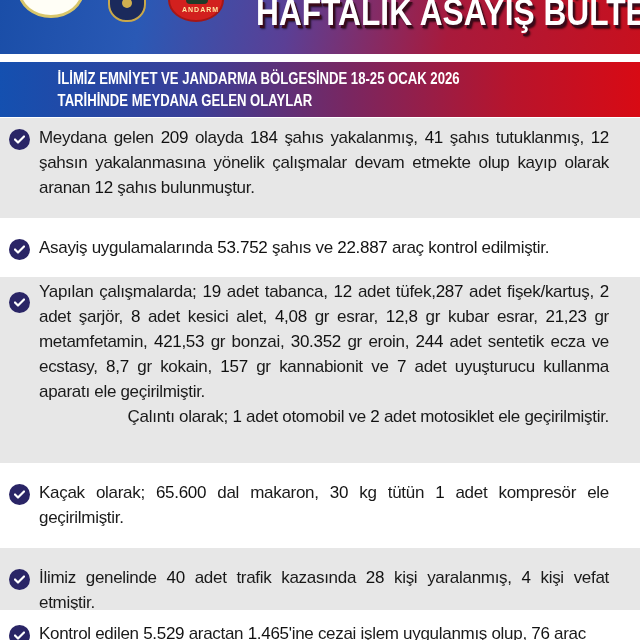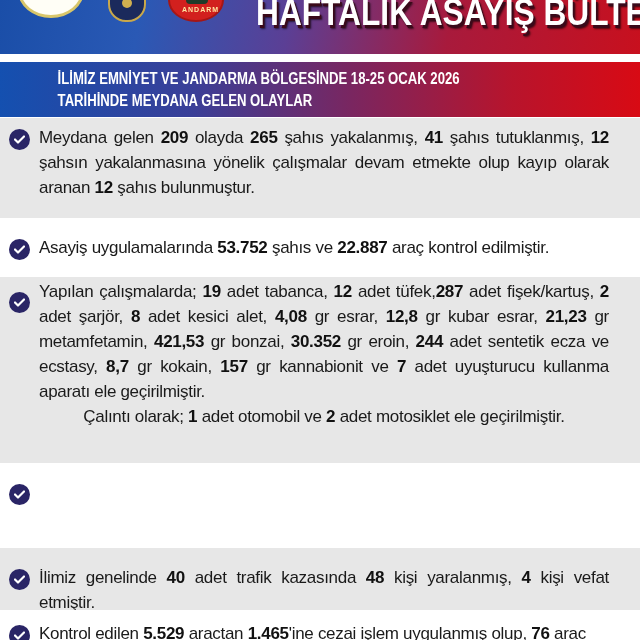--- a/index.html
+++ b/index.html
@@ -59,21 +59,21 @@
     padding: 0 31px 0 39px;
     font-size: 17px; color: #1a1a1a; line-height: 25px;
   }
   .row.gray { background: #e7e7e7; }
   .row.white { background: #ffffff; }
   .row .bullet {
     position: absolute; left: 9px; width: 21px; height: 21px; border-radius: 50%;
     background: #2a2566; display: flex; align-items: center; justify-content: center;
   }
   .row .text { text-align: justify; letter-spacing: -0.3px; }
-  .row .text b { font-weight: bold; color: #111; }
+  .row .text b { font-weight: normal; color: #111; }
 
   .r1 { top: 118px; height: 100px; padding-top: 7px; }
   .r1 .bullet { top: 11px; }
   .r2 { top: 218px; height: 59px; padding-top: 17px; }
   .r2 .bullet { top: 21px; }
   .r3 { top: 277px; height: 186px; padding-top: 2px; }
   .r3 .bullet { top: 15px; }
   .r4 { top: 463px; height: 85px; padding-top: 17px; }
   .r4 .bullet { top: 21px; }
   .r5 { top: 548px; height: 62px; padding-top: 17px; }
@@ -97,57 +97,58 @@
   <div class="subheader-line">İLİMİZ EMNİYET VE JANDARMA BÖLGESİNDE 18-25 OCAK 2026</div>
   <div class="subheader-line">TARİHİNDE MEYDANA GELEN OLAYLAR</div>
 </div>
 
 <div class="row gray r1">
   <span class="bullet">
     <svg width="11" height="9" viewBox="0 0 11 9">
         <path d="M1 4.5 L4 7.5 L10 1.5" fill="none" stroke="#fff" stroke-width="2.2" stroke-linecap="round" stroke-linejoin="round"></path>
       </svg>
   </span>
-  <div class="text">Meydana gelen <b>209</b> olayda <b>265</b> şahıs yakalanmış, <b>41</b> şahıs tutuklanmış, <b>12</b> şahsın yakalanmasına yönelik çalışmalar devam etmekte olup kayıp olarak aranan <b>12</b> şahıs bulunmuştur.</div>
+  <div class="text">Meydana gelen <b>209</b> olayda <b>184</b> şahıs yakalanmış, <b>41</b> şahıs tutuklanmış, <b>12</b> şahsın yakalanmasına yönelik çalışmalar devam etmekte olup kayıp olarak aranan <b>12</b> şahıs bulunmuştur.</div>
 </div>
 
 <div class="row white r2">
   <span class="bullet">
     <svg width="11" height="9" viewBox="0 0 11 9">
         <path d="M1 4.5 L4 7.5 L10 1.5" fill="none" stroke="#fff" stroke-width="2.2" stroke-linecap="round" stroke-linejoin="round"></path>
       </svg>
   </span>
   <div class="text">Asayiş uygulamalarında <b>53.752</b> şahıs ve <b>22.887</b> araç kontrol edilmiştir.</div>
 </div>
 
 <div class="row gray r3">
   <span class="bullet">
     <svg width="11" height="9" viewBox="0 0 11 9">
         <path d="M1 4.5 L4 7.5 L10 1.5" fill="none" stroke="#fff" stroke-width="2.2" stroke-linecap="round" stroke-linejoin="round"></path>
       </svg>
   </span>
   <div class="text">Yapılan çalışmalarda; <b>19</b> adet tabanca, <b>12</b> adet tüfek,<b>287</b> adet fişek/kartuş, <b>2</b> adet şarjör, <b>8</b> adet kesici alet, <b>4,08</b> gr esrar, <b>12,8</b> gr kubar esrar, <b>21,23</b> gr metamfetamin, <b>421,53</b> gr bonzai, <b>30.352</b> gr eroin, <b>244</b> adet sentetik ecza ve ecstasy, <b>8,7</b> gr kokain, <b>157</b> gr kannabionit ve <b>7</b> adet uyuşturucu kullanma aparatı ele geçirilmiştir.</div>
-  <div class="text" style="text-align:center;">Çalıntı olarak;  <b>1</b> adet otomobil ve <b>2</b> adet motosiklet ele geçirilmiştir.</div>
+  <div class="text" style="text-align:right;">Çalıntı olarak;  <b>1</b> adet otomobil ve <b>2</b> adet motosiklet ele geçirilmiştir.</div>
 </div>
 
 <div class="row white r4">
   <span class="bullet">
     <svg width="11" height="9" viewBox="0 0 11 9">
         <path d="M1 4.5 L4 7.5 L10 1.5" fill="none" stroke="#fff" stroke-width="2.2" stroke-linecap="round" stroke-linejoin="round"></path>
       </svg>
   </span>
+  <div class="text">Kaçak olarak; <b>65.600</b> dal makaron, <b>30</b> kg tütün <b>1</b> adet kompresör ele geçirilmiştir.</div>
 </div>
 
 <div class="row gray r5">
   <span class="bullet">
     <svg width="11" height="9" viewBox="0 0 11 9">
         <path d="M1 4.5 L4 7.5 L10 1.5" fill="none" stroke="#fff" stroke-width="2.2" stroke-linecap="round" stroke-linejoin="round"></path>
       </svg>
   </span>
-  <div class="text">İlimiz genelinde <b>40</b> adet trafik kazasında <b>48</b> kişi yaralanmış, <b>4</b> kişi vefat etmiştir.</div>
+  <div class="text">İlimiz genelinde <b>40</b> adet trafik kazasında <b>28</b> kişi yaralanmış, <b>4</b> kişi vefat etmiştir.</div>
 </div>
 
 <div class="row white r6">
   <span class="bullet">
     <svg width="11" height="9" viewBox="0 0 11 9">
         <path d="M1 4.5 L4 7.5 L10 1.5" fill="none" stroke="#fff" stroke-width="2.2" stroke-linecap="round" stroke-linejoin="round"></path>
       </svg>
   </span>
   <div class="text">Kontrol edilen <b>5.529</b> aractan <b>1.465</b>'ine cezai işlem uygulanmış olup, <b>76</b> arac</div>
 </div>

